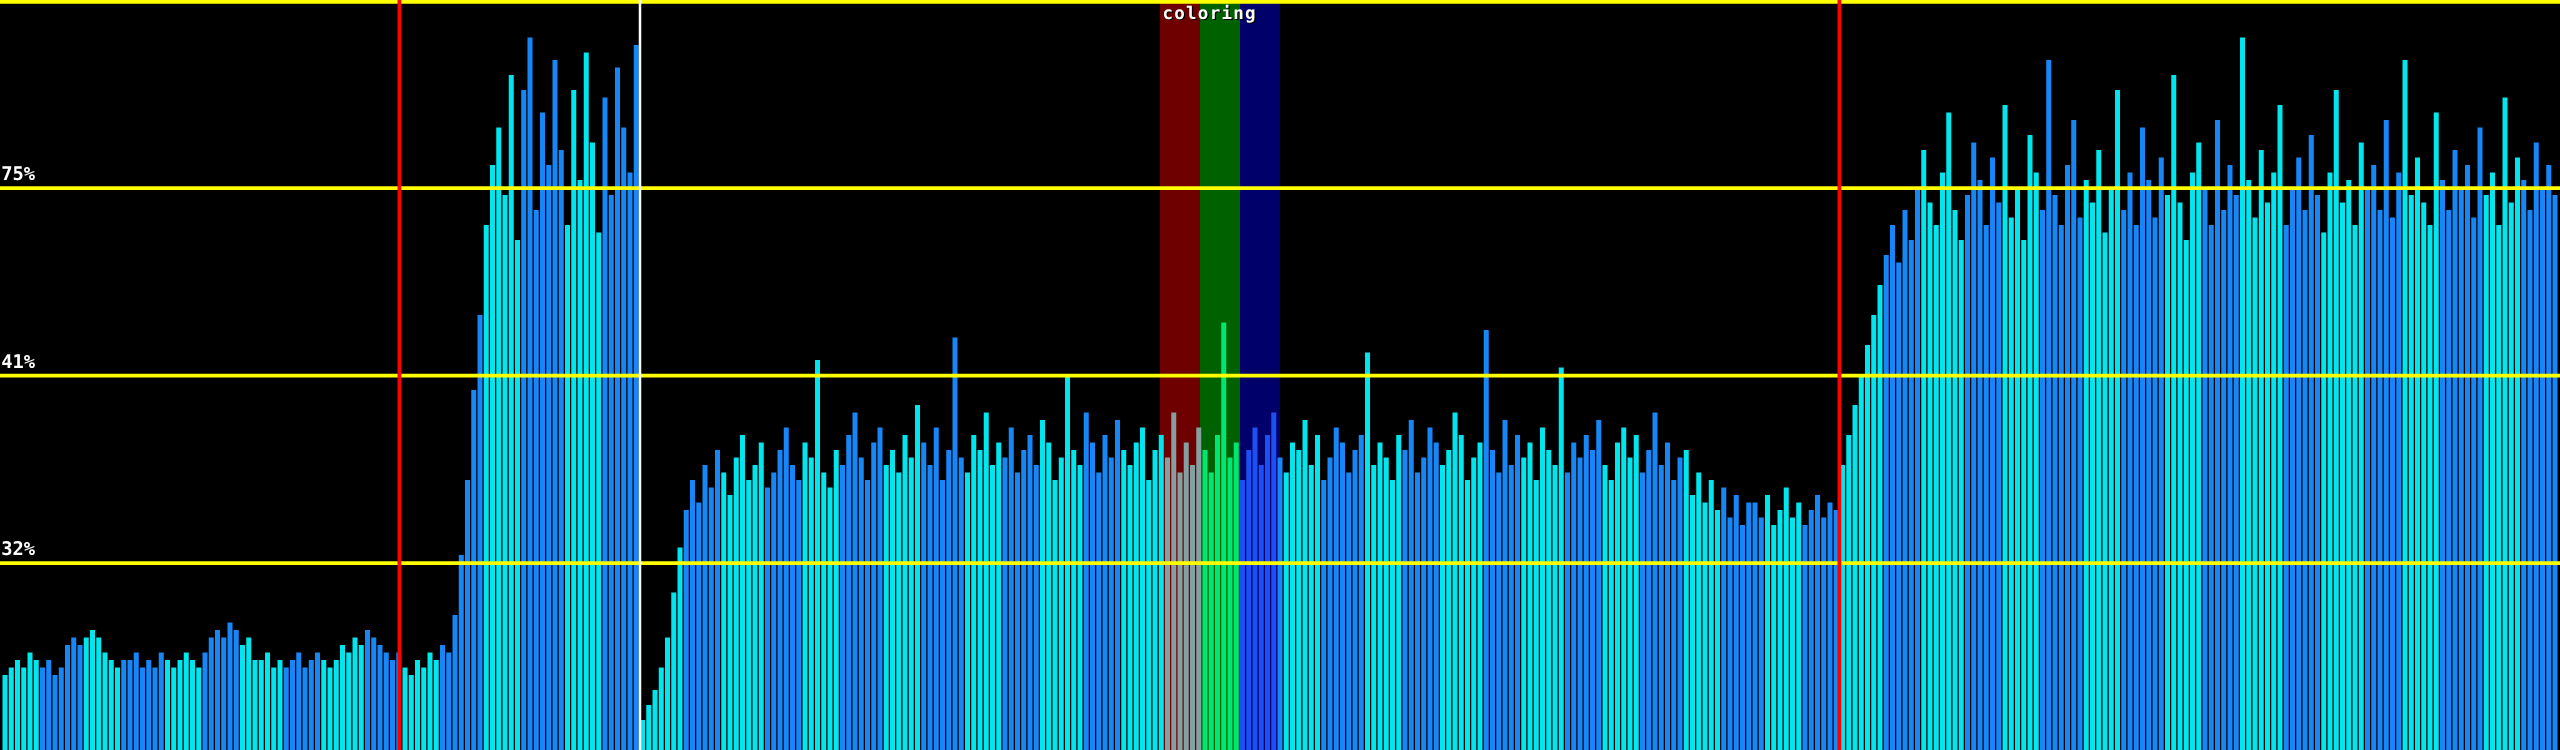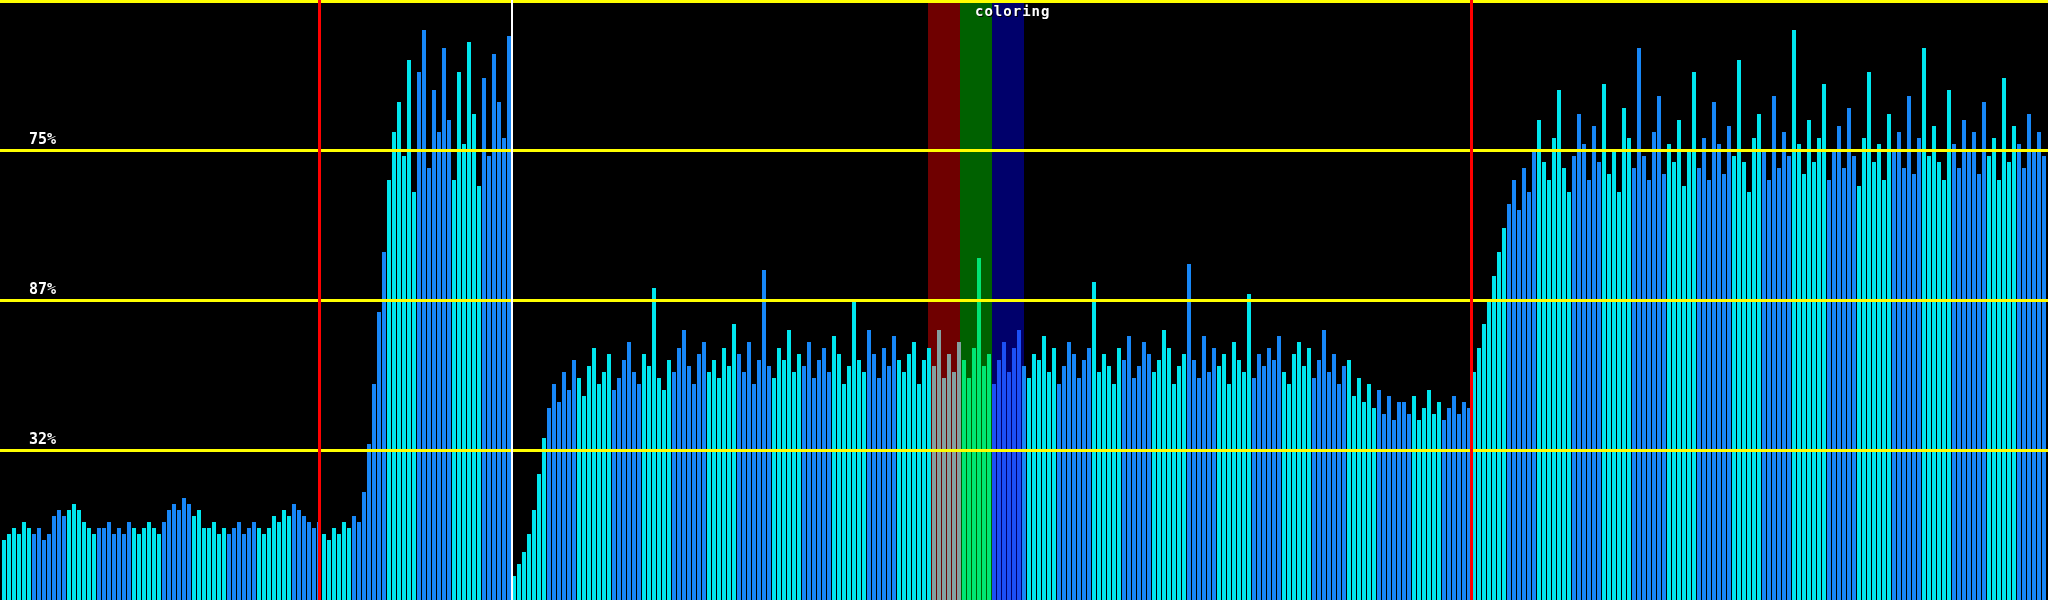--- a/index.html
+++ b/index.html
@@ -8,21 +8,20 @@
     overflow:hidden;font-family:"DejaVu Sans Mono", monospace;
   }
   .band{position:absolute;top:0;bottom:0;z-index:1;}
   .bar{position:absolute;bottom:0;z-index:2;}
   .gridline{position:absolute;left:0;width:100%;height:3px;z-index:3;}
   .marker{position:absolute;top:0;height:100%;z-index:4;}
   .ylabel{
     position:absolute;z-index:5;color:#ffffff;font-weight:bold;
     font-size:15px;line-height:16px;
     text-shadow:1px 1px 0 #000,-1px -1px 0 #000,1px -1px 0 #000,-1px 1px 0 #000;
-    padding-left:28px;
   }
   .overlay-label{
     position:absolute;z-index:5;color:#ffffff;font-weight:bold;
     font-size:14px;line-height:15px;letter-spacing:1px;
     text-shadow:1px 1px 0 #000;
   }
 </style>
 </head>
 <body>
 
@@ -449,16 +448,16 @@
       <div class="gridline" style="top: 299px; background: rgb(255, 255, 0);"></div>
       <div class="gridline" style="top: 449px; background: rgb(255, 255, 0);"></div>
     </div>
   <div id="markers">
       <div class="marker" style="left: 318px; width: 3px; background: rgb(255, 0, 0);"></div>
       <div class="marker" style="left: 511px; width: 2px; background: rgb(255, 255, 255);"></div>
       <div class="marker" style="left: 1470px; width: 3px; background: rgb(255, 0, 0);"></div>
     </div>
 
   <span class="ylabel" style="top:131px;left:1px">75%</span>
-  <span class="ylabel" style="top:281px;left:1px">87%</span>
+  <span class="ylabel" style="top:281px;left:1px">41%</span>
   <span class="ylabel" style="top:431px;left:1px">32%</span>
-  <span class="overlay-label" style="top:4px;left:975px">coloring</span>
+  <span class="overlay-label" style="top:4px;left:930px">coloring</span>
 </div>
 
 </body></html>

